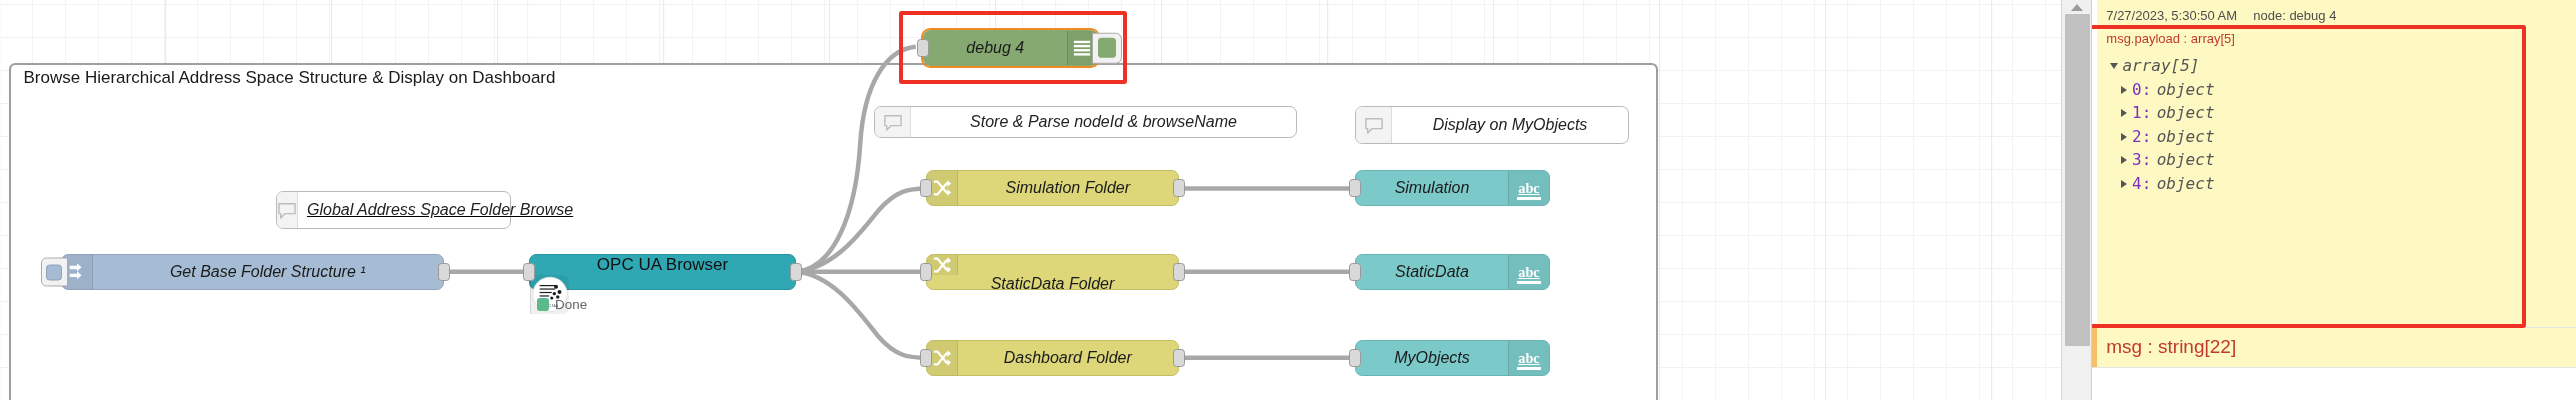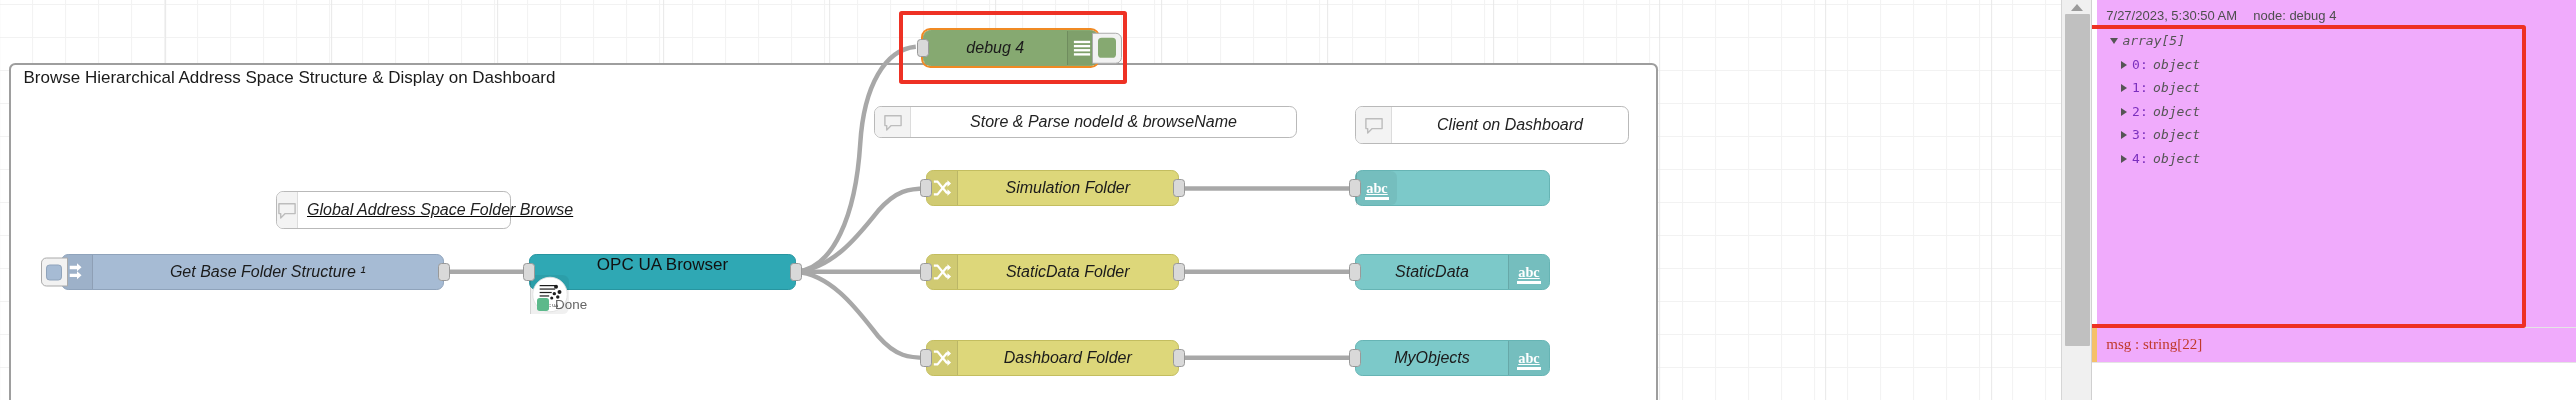--- a/index.html
+++ b/index.html
@@ -235,21 +235,21 @@
     width: 485px; height: 401px;
     background: #ffffff;
     border-left: 0.9px solid #d0d0d0;
     overflow: hidden;
     font-family: "Liberation Sans", sans-serif;
   }
   .dbg-msg {
     position: relative;
     padding: 8px 9px 9px 14.3px;
     border-bottom: 0.9px solid #e4e4e4;
-    background: #f0abfc;
+    background: #fef9c3;
   }
   .dbg-msg .stripe {
     position:absolute; left:0; top:0; bottom:0; width:5.4px;
   }
   .dbg-head {
     font-size: 13px;
     color: #4e4e4e;
     margin-bottom: 8px;
     white-space: nowrap;
   }
@@ -257,39 +257,39 @@
   .dbg-topic {
     font-size: 13px;
     color: #c0392b;
     margin-bottom: 10px;
     white-space: nowrap;
   }
   .dbg-tree { padding-left: 3.6px; }
   .dbg-row {
     display:flex; align-items:center;
     font-family: "DejaVu Sans Mono", monospace;
-    font-size: 13px;
+    font-size: 16px;
     line-height: 20px;
     margin-bottom: 3.6px;
     white-space: nowrap;
   }
   .caret-down {
     width:0;height:0;margin-right:4.5px;
     border-left:4.5px solid transparent;border-right:4.5px solid transparent;
     border-top:6.3px solid #555;
   }
   .caret-right {
     width:0;height:0;margin-right:5.4px;margin-left:5.4px;
     border-top:4.5px solid transparent;border-bottom:4.5px solid transparent;
     border-left:6.3px solid #555;
   }
   .tree-root { color:#555; font-style: italic; }
   .tree-key  { color:#7b2fbe; font-style: normal; }
   .tree-type { color:#555; font-style: italic; margin-left:5.4px; }
-  .dbg-blurb { font-size:15px; color:#c0392b;font-family:Liberation Serif, serif; }
+  .dbg-blurb { font-size:19px; color:#c0392b; }
 </style>
 </head>
 <body>
 
 <div id="app">
 
   <div id="canvas">
 
     <div class="group-box" style="left:9px; top:63px; width:1649px; height:349px;">
       <div class="group-title">Browse Hierarchical Address Space Structure &amp; Display on Dashboard</div>
@@ -390,38 +390,38 @@
       </span>
       <span class="label">Store &amp; Parse nodeId &amp; browseName</span>
     </div>
 
     <div class="node comment" style="left:1355px; top:106px; width:274px; height:38px;">
       <span class="icon-cell">
         <svg width="20" height="18" viewBox="0 0 22 20" aria-hidden="true">
           <path d="M2 3 h18 v11 H9 l-5 5 v-5 H2 Z" fill="none" stroke="#bdbdbd" stroke-width="1.6" stroke-linejoin="round"></path>
         </svg>
       </span>
-      <span class="label">Client on Dashboard</span>
+      <span class="label">Display on MyObjects</span>
     </div>
 
     <div class="node fn" style="left:926px; top:170px; width:253px; height:36px;">
       <span class="port in"></span>
       <span class="icon-cell">
         <svg width="20" height="20" viewBox="0 0 22 22" aria-hidden="true">
           <path d="M2 4 h4 l10 12 h3" stroke="#fff" stroke-width="2.4" fill="none"></path>
           <path d="M2 18 h4 l10 -12 h3" stroke="#fff" stroke-width="2.4" fill="none"></path>
           <path d="M17 2.5 l4 3.5 -4 3.5 Z" fill="#fff"></path>
           <path d="M17 12.5 l4 3.5 -4 3.5 Z" fill="#fff"></path>
         </svg>
       </span>
       <span class="label">Simulation Folder</span>
       <span class="port out"></span>
     </div>
 
-    <div class="node fn" style="left:926px; top:254px; width:253px; height:36px;">
+    <div class="node fn" style="left:926px; top:254px; width:253px; height:36px;flex-direction:column;">
       <span class="port in"></span>
       <span class="icon-cell">
         <svg width="20" height="20" viewBox="0 0 22 22" aria-hidden="true">
           <path d="M2 4 h4 l10 12 h3" stroke="#fff" stroke-width="2.4" fill="none"></path>
           <path d="M2 18 h4 l10 -12 h3" stroke="#fff" stroke-width="2.4" fill="none"></path>
           <path d="M17 2.5 l4 3.5 -4 3.5 Z" fill="#fff"></path>
           <path d="M17 12.5 l4 3.5 -4 3.5 Z" fill="#fff"></path>
         </svg>
       </span>
       <span class="label">StaticData Folder</span>
@@ -437,20 +437,21 @@
           <path d="M17 2.5 l4 3.5 -4 3.5 Z" fill="#fff"></path>
           <path d="M17 12.5 l4 3.5 -4 3.5 Z" fill="#fff"></path>
         </svg>
       </span>
       <span class="label">Dashboard Folder</span>
       <span class="port out"></span>
     </div>
 
     <div class="node dash" style="left:1355px; top:170px; width:195px; height:36px;">
       <span class="port in"></span>
+      <span class="label">Simulation</span>
       <span class="abc-cell">
         <span class="abc-glyph">abc</span>
       </span>
     </div>
 
     <div class="node dash" style="left:1355px; top:254px; width:195px; height:36px;">
       <span class="port in"></span>
       <span class="label">StaticData</span>
       <span class="abc-cell">
         <span class="abc-glyph">abc</span>
@@ -475,20 +476,21 @@
   </div>
 
   <div id="debug-sidebar">
 
     <div class="dbg-msg" style="height:328px;">
       <div class="stripe" style="background:#ffffff;"></div>
       <div class="dbg-head">
         <span>7/27/2023, 5:30:50 AM</span>
         <span class="node-name">node: debug 4</span>
       </div>
+      <div class="dbg-topic">msg.payload : array[5]</div>
       <div class="dbg-tree">
         <div class="dbg-row">
           <span class="caret-down"></span>
           <span class="tree-root">array[5]</span>
         </div>
         <div class="dbg-row" style="padding-left:5.4px;">
           <span class="caret-right"></span>
           <span class="tree-key">0:</span>
           <span class="tree-type">object</span>
         </div>

